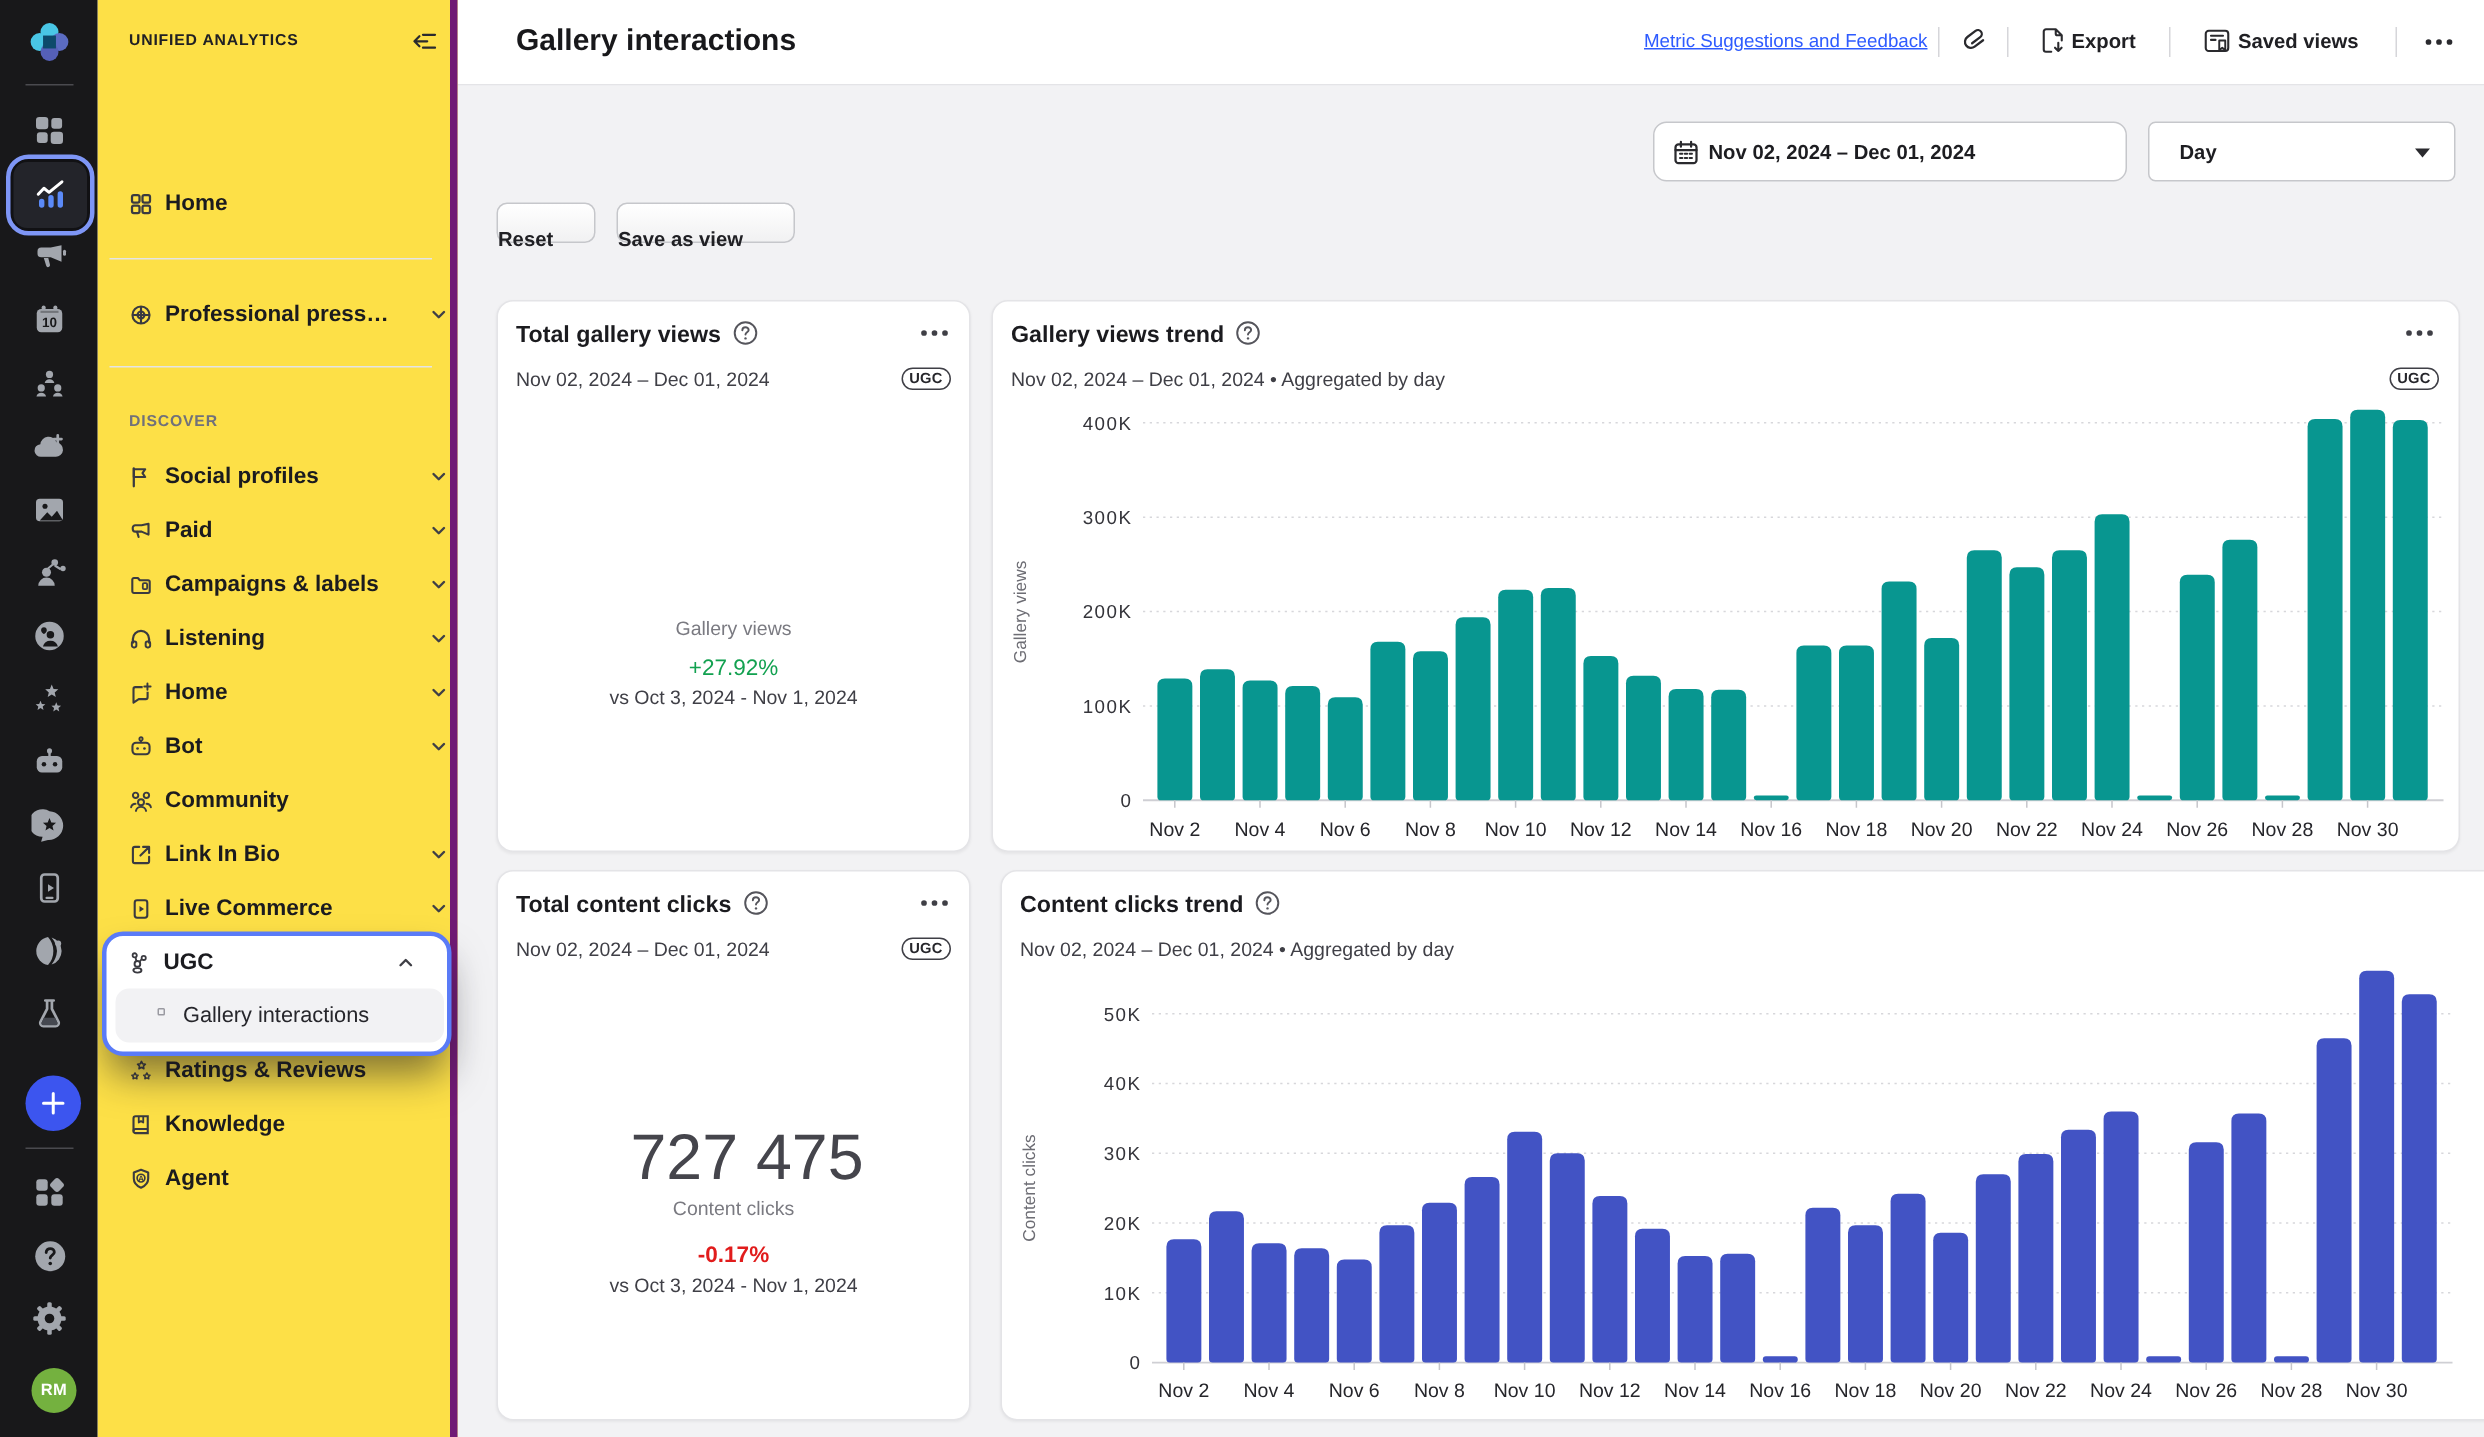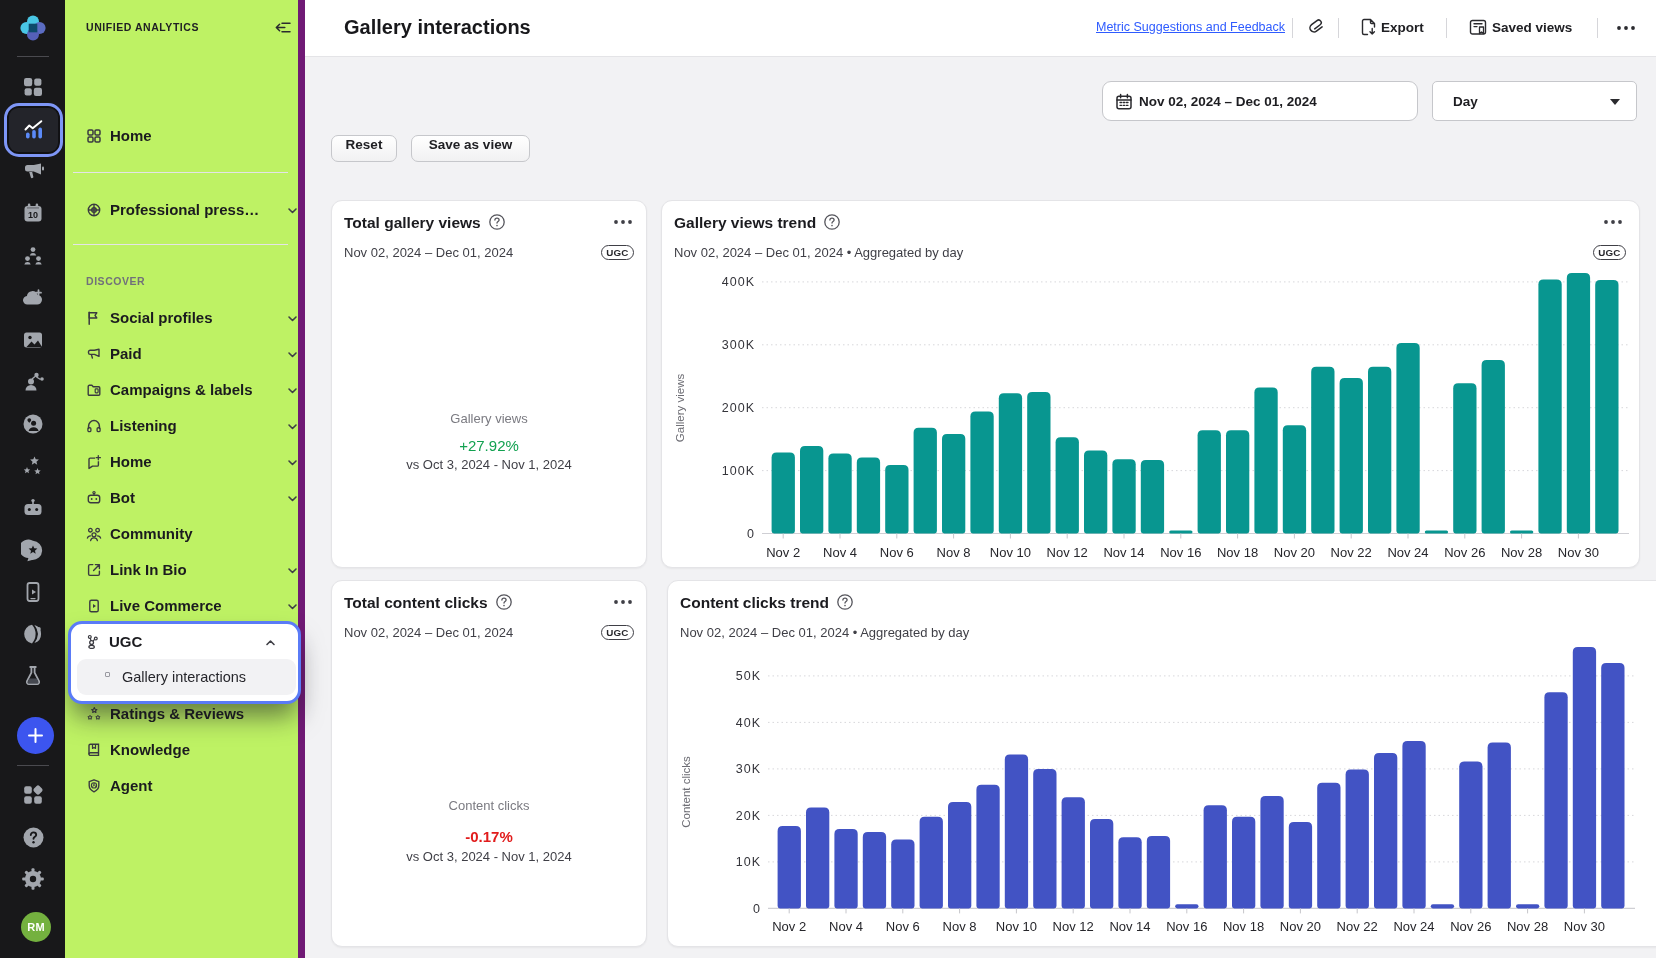--- a/index.html
+++ b/index.html
@@ -1,23 +1,23 @@
 <!DOCTYPE html>
 <html><head><meta charset="utf-8"><title>Gallery interactions</title>
 <style>*{margin:0;padding:0;box-sizing:border-box}
 html,body{width:1656px;height:958px;overflow:hidden}
 body{font-family:"Liberation Sans",sans-serif;background:#f2f2f4;position:relative}
 .rail{position:absolute;left:0;top:0;width:65px;height:958px;background:#18181a;z-index:5}
 .ri{position:absolute;display:flex;align-items:center;justify-content:center}
-.sidebar{position:absolute;left:65px;top:0;width:240px;height:958px;background:#bef264;border-right:7px solid #701a75;z-index:2}
+.sidebar{position:absolute;left:65px;top:0;width:240px;height:958px;background:#fde047;border-right:5px solid #701a75;z-index:2}
 .header{position:absolute;left:305px;top:0;width:1351px;height:57px;background:#fff;border-bottom:1px solid #e4e4e7}
 .vsep{position:absolute;top:18px;width:1px;height:20px;background:#d6d6da}
 .btn{position:absolute;background:#fff;border:1.3px solid #c6c7cb;border-radius:7px}
 .grad{background:linear-gradient(#ffffff,#f1f1f2)}
-.bl{position:absolute;left:0;top:1px;width:100%;text-align:center;font-size:13.5px;font-weight:700;color:#202024}
+.bl{position:absolute;left:0;top:16px;width:100%;text-align:left;font-size:13.5px;font-weight:700;color:#202024}
 .card{position:absolute;background:#fff;border:1px solid #e4e4e7;border-radius:11px;box-shadow:0 1px 2px rgba(18,18,23,.05)}
 text{font-family:"Liberation Sans",sans-serif}
 </style></head>
 <body>
 <div class="rail">
     <div class="ri" style="left:4px;top:103px;width:59px;height:54px;border-radius:15px;border:3.5px solid #7e96f6;background:#111114">
 <div style="position:absolute;inset:2px;border-radius:9px;background:#23242a;display:flex;align-items:center;justify-content:center">
 <svg width="26" height="26" viewBox="0 0 26 26">
 <rect x="5" y="15.5" width="3.6" height="6" rx="1.8" fill="#5b8af8"></rect>
 <rect x="11.2" y="13" width="3.6" height="8.5" rx="1.8" fill="#5b8af8"></rect>
@@ -510,20 +510,21 @@
         </svg></span></div>
 <div style="position:absolute;right:13px;top:18px">
       <svg width="20" height="6" viewBox="0 0 20 6" style="display:block">
         <circle cx="3" cy="3" r="1.9" fill="#3f3f46"></circle>
         <circle cx="10" cy="3" r="1.9" fill="#3f3f46"></circle>
         <circle cx="17" cy="3" r="1.9" fill="#3f3f46"></circle>
       </svg>
     </div>
 <div style="position:absolute;left:12px;top:44px;font-size:13px;color:#3f3f46">Nov 02, 2024 – Dec 01, 2024</div>
 <div style="position:absolute;right:12px;top:41px"><span style="display:inline-block;border:1.4px solid #3f3f46;border-radius:10px;padding:1.5px 4.5px 1px;font-size:9.8px;font-weight:700;color:#26262b;letter-spacing:.2px">UGC</span></div>
+<div style="position:absolute;left:9px;top:167px;width:100%;text-align:center;font-size:43px;color:#45454c">727 475</div>
 <div style="position:absolute;left:0;top:217px;width:100%;text-align:center;font-size:13px;color:#7a7a81">Content clicks</div>
 <div style="position:absolute;left:0;top:247px;width:100%;text-align:center;font-size:15px;font-weight:700;color:#e11c1c">-0.17%</div>
 <div style="position:absolute;left:0;top:268px;width:100%;text-align:center;font-size:13px;color:#3f3f46">vs Oct 3, 2024 - Nov 1, 2024</div>
 </div>
 <div class="card" style="left:667px;top:580px;width:1073px;height:367px">
 <div style="position:absolute;left:12px;top:12px;font-size:15.5px;font-weight:700;color:#1b1b1f">Content clicks trend <span style="margin-left:3px"><svg width="18" height="18" viewBox="0 0 18 18" fill="none" style="vertical-align:-3px">
           <circle cx="9" cy="9" r="7.2" stroke="#55555c" stroke-width="1.3"></circle>
           <path d="M6.9 7.1c0-1.2 1-2 2.1-2s2.1.8 2.1 1.9c0 1.4-2.1 1.6-2.1 3" stroke="#55555c" stroke-width="1.3" stroke-linecap="round" fill="none"></path>
           <circle cx="9" cy="12.6" r="0.8" fill="#55555c"></circle>
         </svg></span></div>

